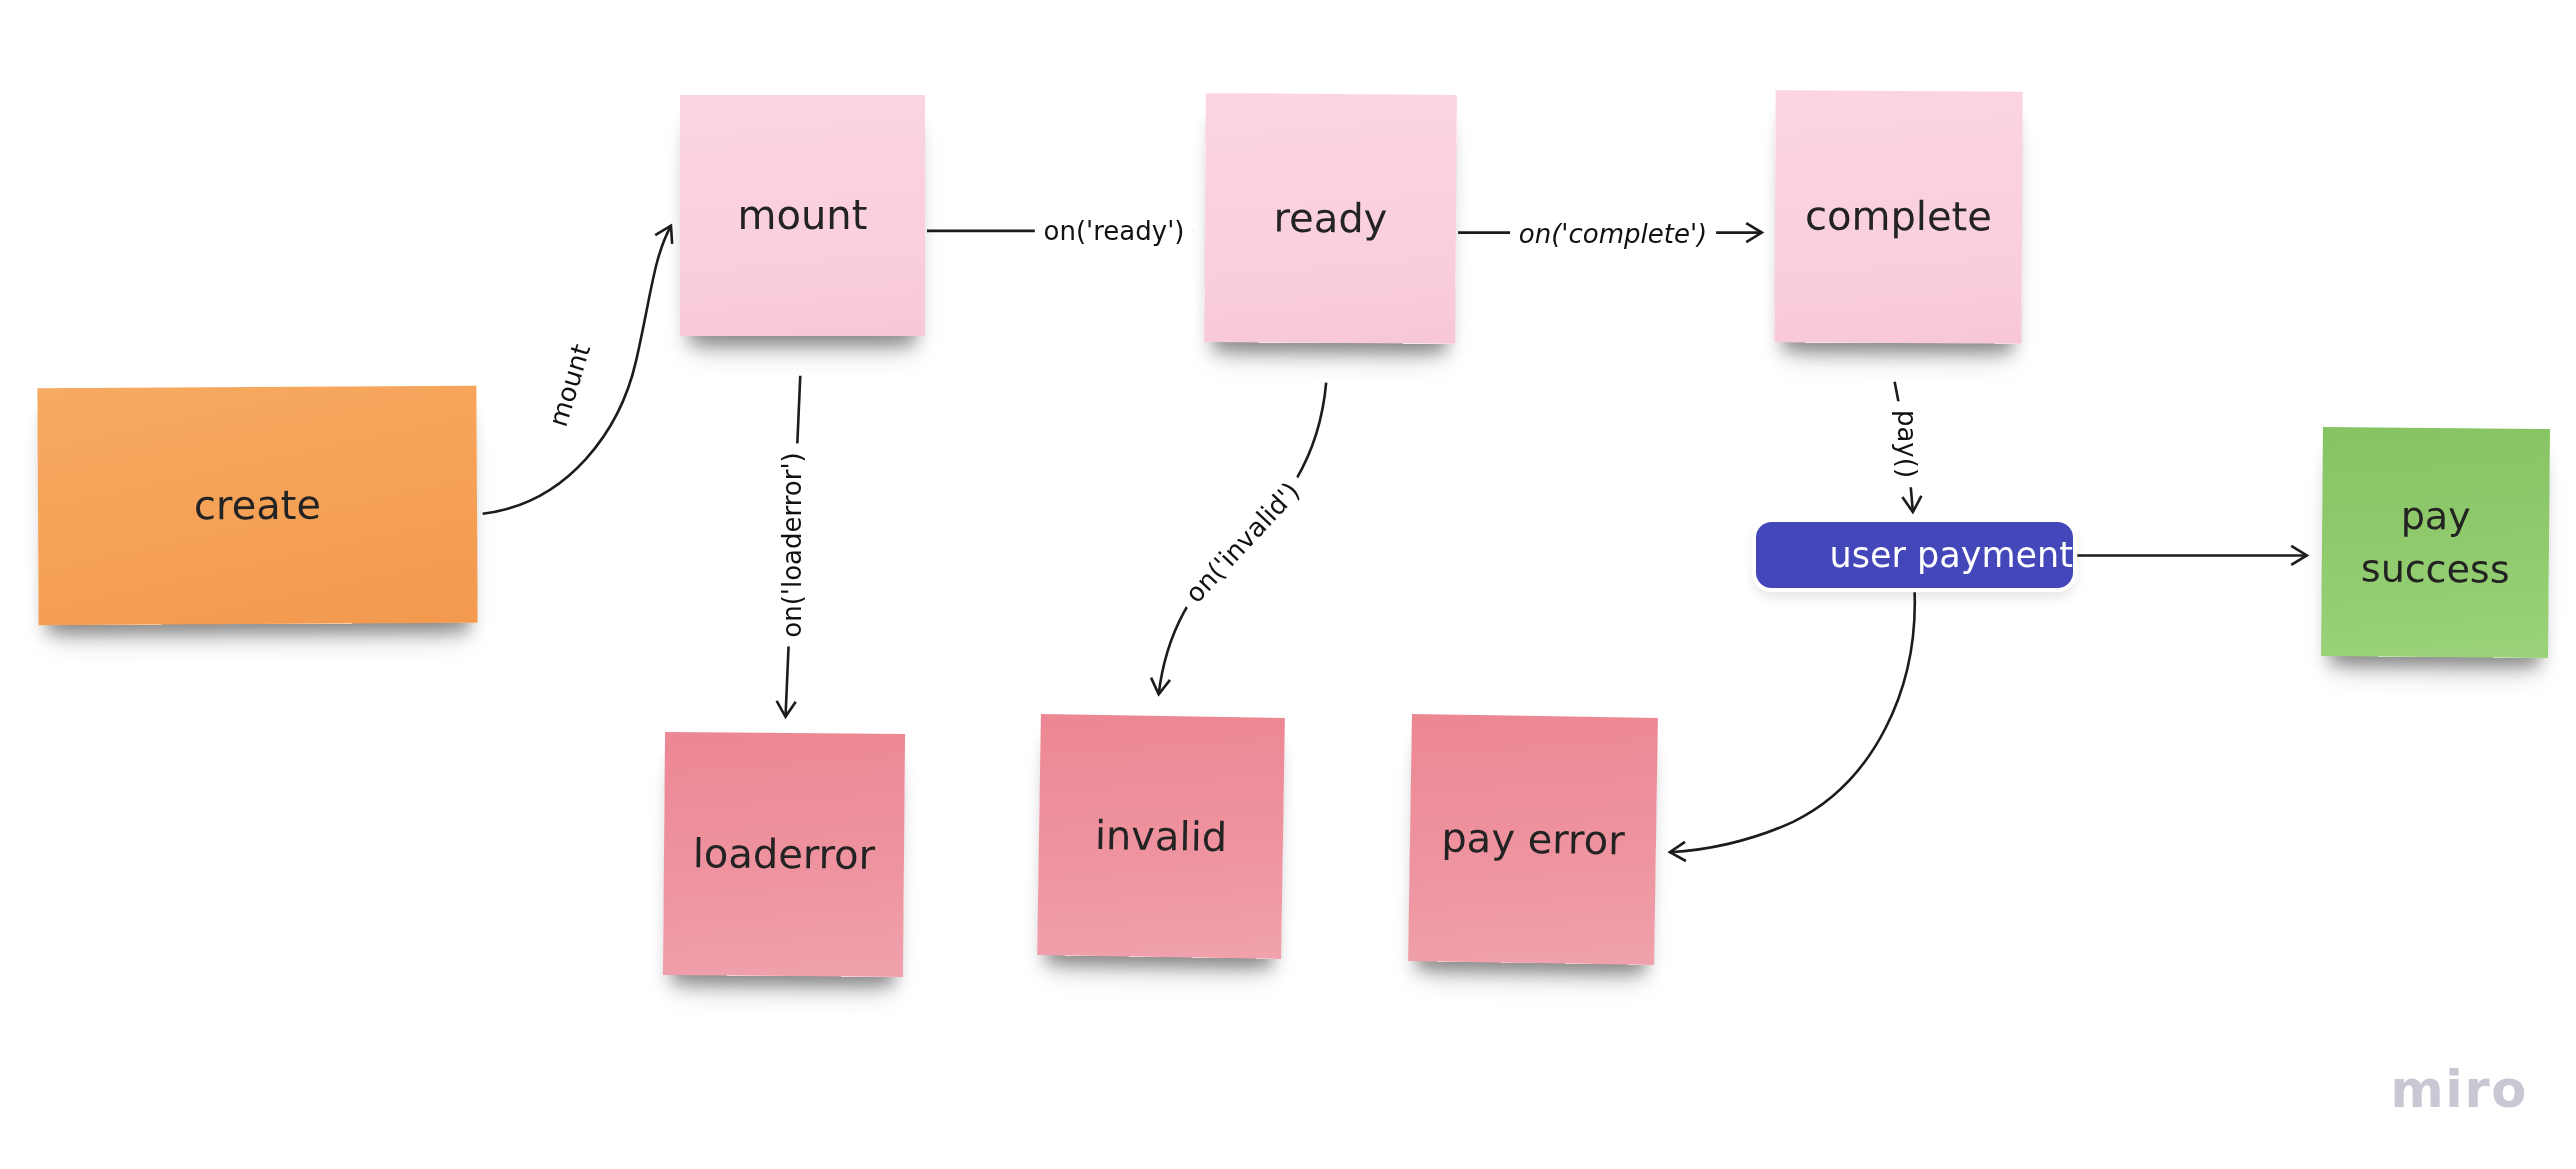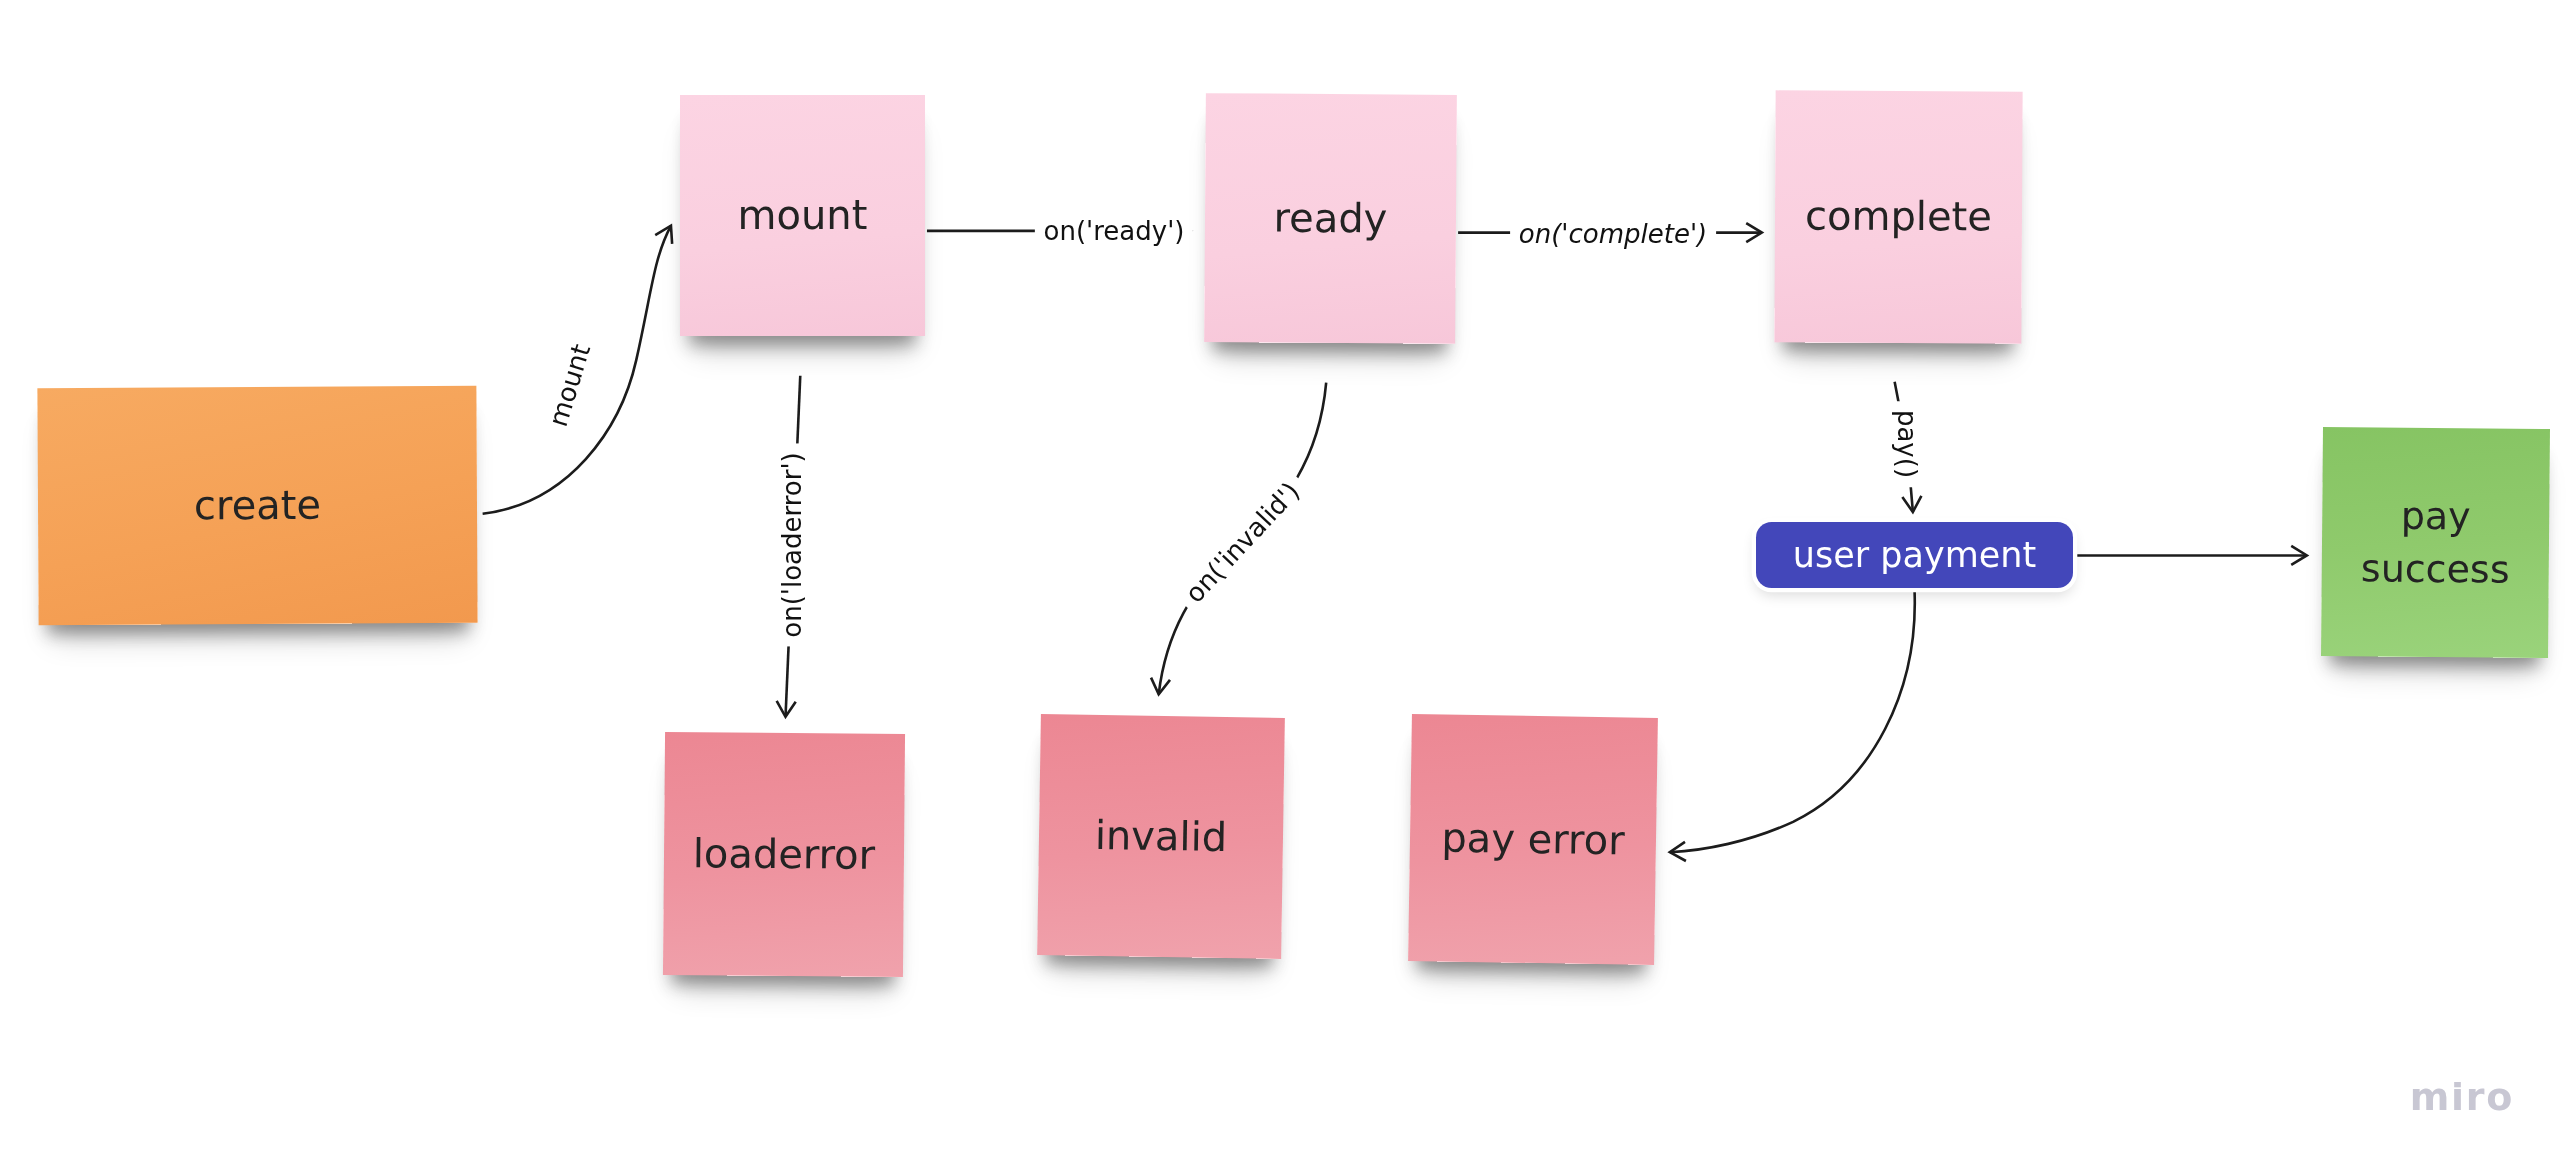--- a/index.html
+++ b/index.html
@@ -26,21 +26,21 @@
   .n-ready{left:1205px;top:94px;width:251px;height:249px;transform:rotate(.4deg);}
   .n-complete{left:1775px;top:91px;width:247px;height:252px;transform:rotate(.3deg);}
   .n-loaderror{left:664px;top:733px;width:240px;height:243px;transform:rotate(.5deg);}
   .n-invalid{left:1039px;top:716px;width:244px;height:241px;transform:rotate(.9deg);}
   .n-payerror{left:1410px;top:716px;width:246px;height:247px;transform:rotate(.9deg);}
   .n-paysuccess{left:2322px;top:428px;width:227px;height:229px;transform:rotate(.5deg);font-size:38px;}
 
   
   .pill{
     position:absolute;left:1756px;top:522px;width:317px;height:66px;
-    background:#4347ba;border-radius:15.6px;display:flex;align-items:center;justify-content:center;
+    background:#4347ba;border-radius:15.6px;display:flex;align-items:center;justify-content:flex-end;
     color:#ffffff;font-size:35px;font-weight:500;
     box-shadow:0 0 0 4.3px #ffffff,0 7px 14px rgba(0,0,0,.15);
   }
 
   
   svg.wires{position:absolute;left:0;top:0;}
   svg.wires path{stroke:#1c1c1c;stroke-width:3;fill:none;}
 
   .edge-label{
     position:absolute;font-size:26px;color:#111;background:#ffffff;
@@ -48,21 +48,21 @@
   }
   .el-mount{left:569px;top:385px;transform:translate(-50%,-50%) rotate(-73deg);}
   .el-ready{left:1114px;top:230px;transform:translate(-50%,-50%);}
   .el-complete{left:1613px;top:233px;transform:translate(-50%,-50%);font-style:italic;}
   .el-loaderror{left:791px;top:545px;transform:translate(-50%,-50%) rotate(-90deg);}
   .el-invalid{left:1242px;top:542px;transform:translate(-50%,-50%) rotate(-47deg);}
   .el-pay{left:1907px;top:444px;transform:translate(-50%,-50%) rotate(90deg);}
 
   
   .watermark{
-    position:absolute;right:62px;bottom:50px;font-size:38px;font-weight:700;
+    position:absolute;right:48px;bottom:50px;font-size:51px;font-weight:700;
     color:#c8c7d3;letter-spacing:1.7px;
   }
 </style>
 </head>
 <body>
 
 <div class="board">
 
   <svg class="wires" width="2576" height="1169" viewBox="0 0 2968 1347">
     <defs>

